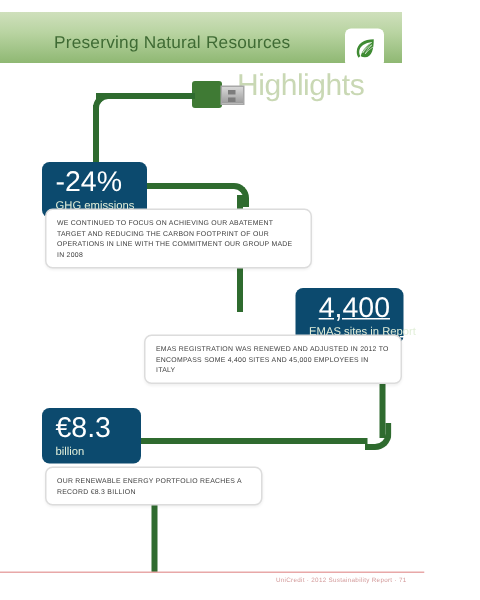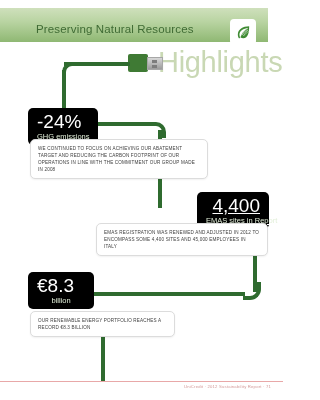--- a/index.html
+++ b/index.html
@@ -48,21 +48,21 @@
     align-items: center;
     justify-content: center;
   }
   .leaf-badge svg { display: block; }
 
   
   .highlights-word {
     position: absolute;
     left: 158px;
     top: 46px;
-    font-size: 29px;
+    font-size: 20px;
     color: #c9d8b4;
     letter-spacing: -0.3px;
     white-space: nowrap;
   }
 
   
   .cable {
     position: absolute;
     background: #2f6b2f;
   }
@@ -103,37 +103,36 @@
     height: 3px;
     background: #7d7d7d;
     display: block;
   }
   .usb-metal i.p1 { top: 2px; }
   .usb-metal i.p2 { top: 7px; }
 
   
   .stat {
     position: absolute;
-    background: #000000;
+    background: #0c4a6e;
     border-radius: 5px;
     color: #ffffff;
     box-sizing: border-box;
     padding: 3px 9px 4px 9px;
   }
   .stat .value {
     font-size: 19px;
     line-height: 21px;
     white-space: nowrap;
   }
   .stat .unit {
     font-size: 7.5px;
     line-height: 9px;
     color: #e2efd9;
     white-space: nowrap;
-    text-align: center;
   }
   .stat.right { text-align: right; text-decoration: underline; }
 
   
   .desc {
     position: absolute;
     background: #ffffff;
     border: 1px solid #dcdcdc;
     border-radius: 5px;
     box-sizing: border-box;

